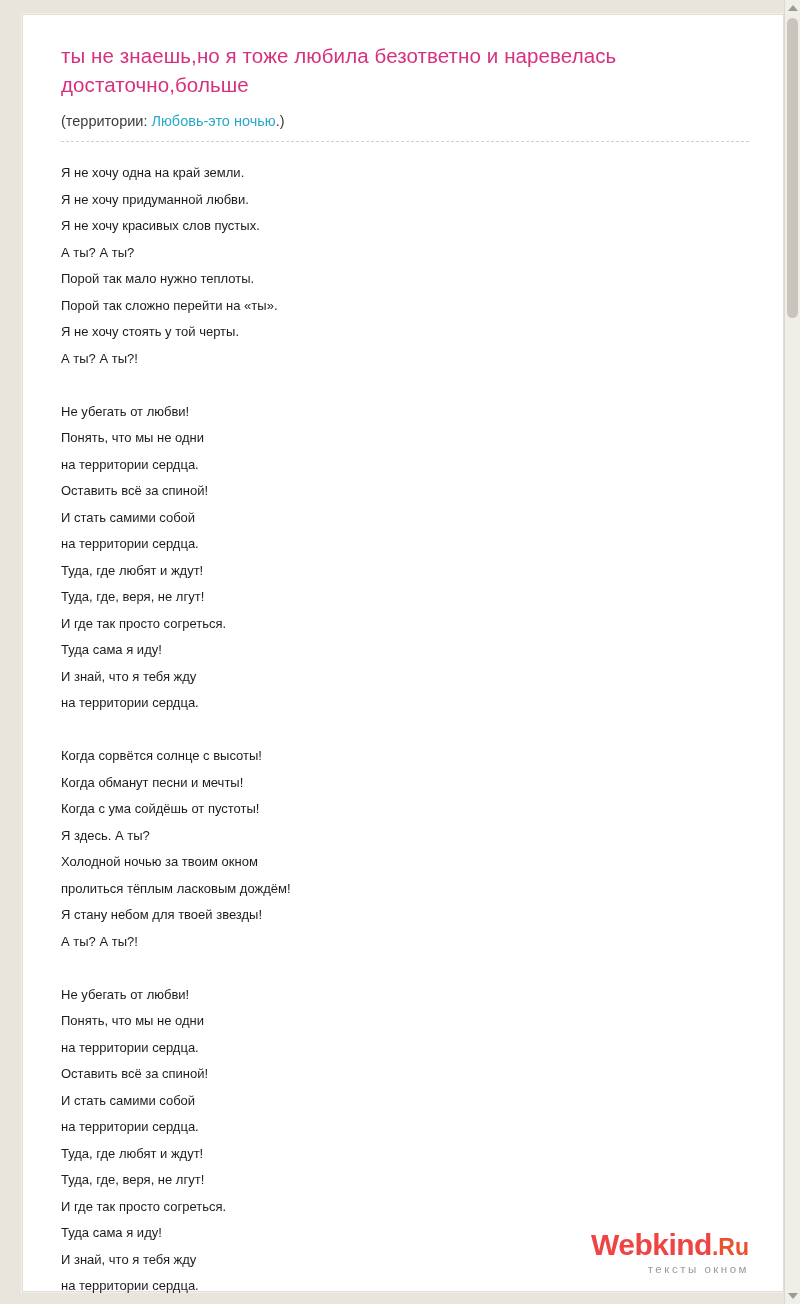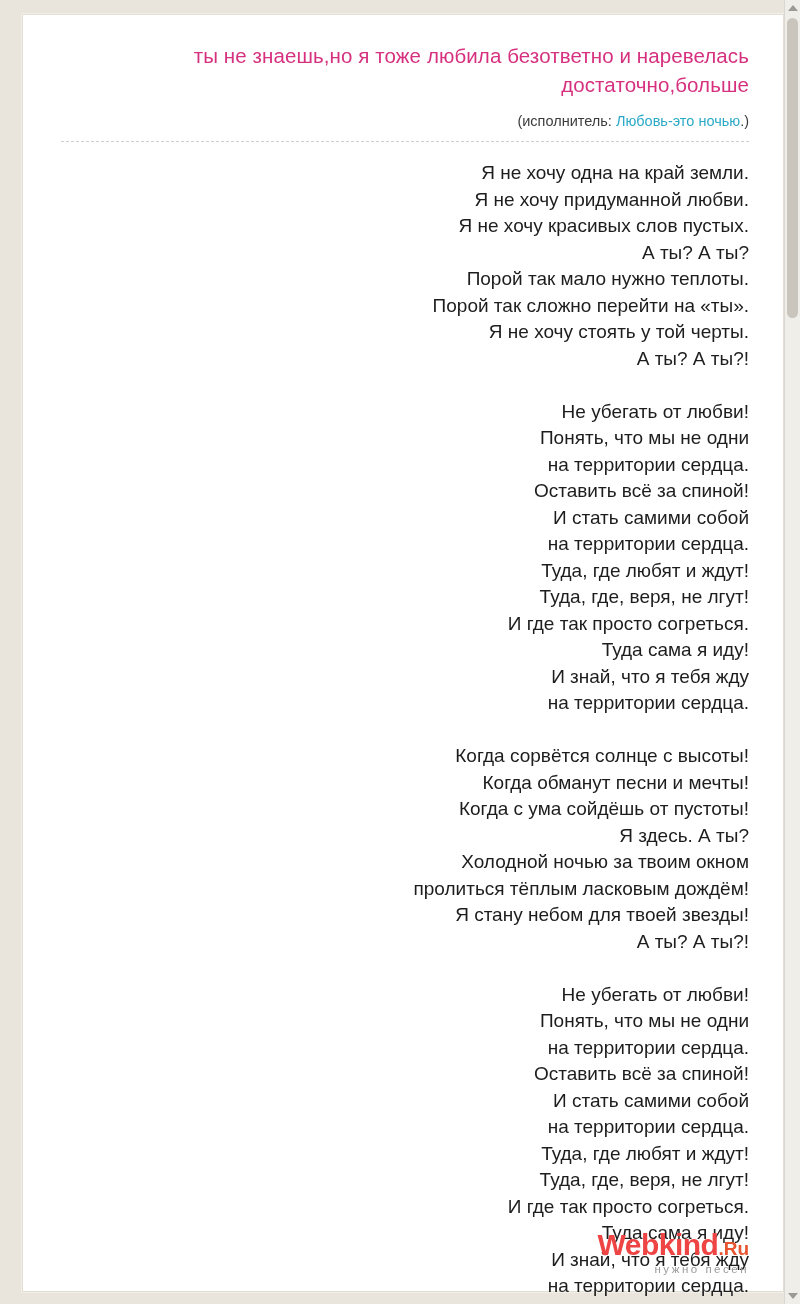--- a/index.html
+++ b/index.html
@@ -26,21 +26,20 @@
     top: 14px;
     width: 762px;
     height: 1278px;
     background: #ffffff;
     box-sizing: border-box;
     border: 1px solid #e3ded4;
     box-shadow: 0 0 0 1px #f2efe9;
   }
   .inner {
     padding: 26px 34px 0 38px;
-    text-align: right;
   }
   .song-title {
     color: #d6317f;
     font-size: 20.5px;
     line-height: 29px;
     font-weight: normal;
     margin: 0;
     letter-spacing: 0.1px;
   }
   .artist-line {
@@ -49,40 +48,40 @@
     color: #3b3b3b;
     padding-bottom: 12px;
     border-bottom: 1px dashed #cfcfcf;
   }
   .artist-link {
     color: #2aa9c7;
     text-decoration: none;
   }
   .lyrics {
     margin-top: 18px;
-    font-size: 19px;
+    font-size: 13px;
     line-height: 26.5px;
     color: #1d1d1d;
     white-space: pre-wrap;
   }
   .footer-logo {
     position: absolute;
     right: 34px;
     bottom: 16px;
     text-align: right;
     line-height: 1;
   }
   .logo-text {
     font-size: 30px;
     font-weight: bold;
     color: #ef4444;
     letter-spacing: -0.5px;
   }
   .logo-ru {
-    font-size: 19px;
+    font-size: 23px;
     font-weight: bold;
     color: #e8542f;
   }
   .logo-sub {
     margin-top: 4px;
     font-size: 11.5px;
     color: #9a9a9a;
     letter-spacing: 2.5px;
   }
   .scrollbar {
@@ -125,21 +124,21 @@
 <body>
 
 <div class="page">
 
   <div class="sheet">
     <div class="inner">
 
       <h1 class="song-title">ты не знаешь,но я тоже любила безответно и наревелась достаточно,больше</h1>
 
       <div class="artist-line">
-        <span>(исполнитель: </span><a class="artist-link" href="#">Любовь-это ночью</a><span>.)</span>
+        <span>(территории: </span><a class="artist-link" href="#">Любовь-это ночью</a><span>.)</span>
       </div>
 
       <div class="lyrics">Я не хочу одна на край земли.
 Я не хочу придуманной любви.
 Я не хочу красивых слов пустых.
 А ты? А ты?
 Порой так мало нужно теплоты.
 Порой так сложно перейти на «ты».
 Я не хочу стоять у той черты.
 А ты? А ты?!
@@ -176,21 +175,21 @@
 Туда, где, веря, не лгут!
 И где так просто согреться.
 Туда сама я иду!
 И знай, что я тебя жду
 на территории сердца.</div>
 
     </div>
 
     <div class="footer-logo">
       <span class="logo-text">Webkind</span><span class="logo-ru">.Ru</span>
-      <div class="logo-sub">нужно песен</div>
+      <div class="logo-sub">тексты окном</div>
     </div>
   </div>
 
   <div class="scrollbar">
     <div class="scroll-arrow up"></div>
     <div class="scroll-thumb"></div>
     <div class="scroll-arrow down"></div>
   </div>
 
 </div>

